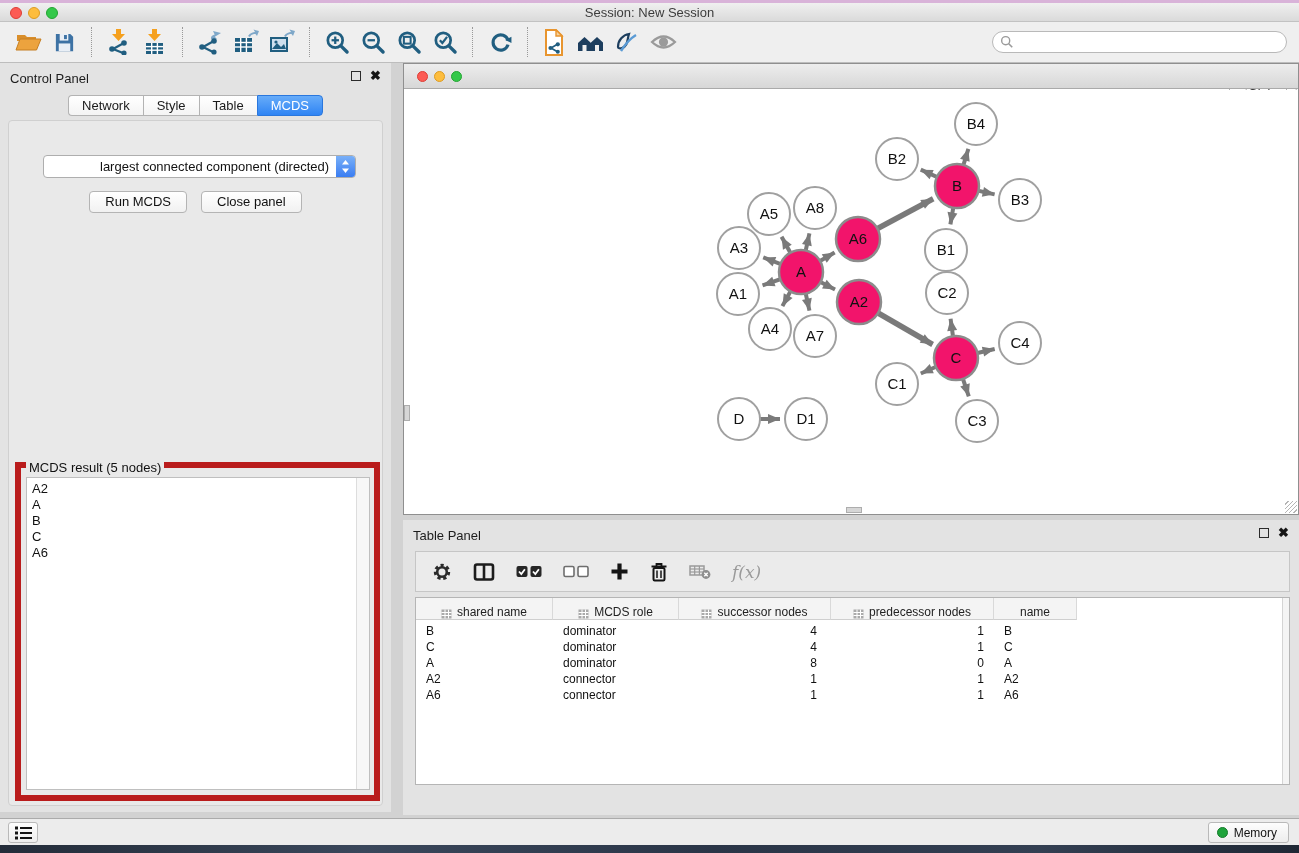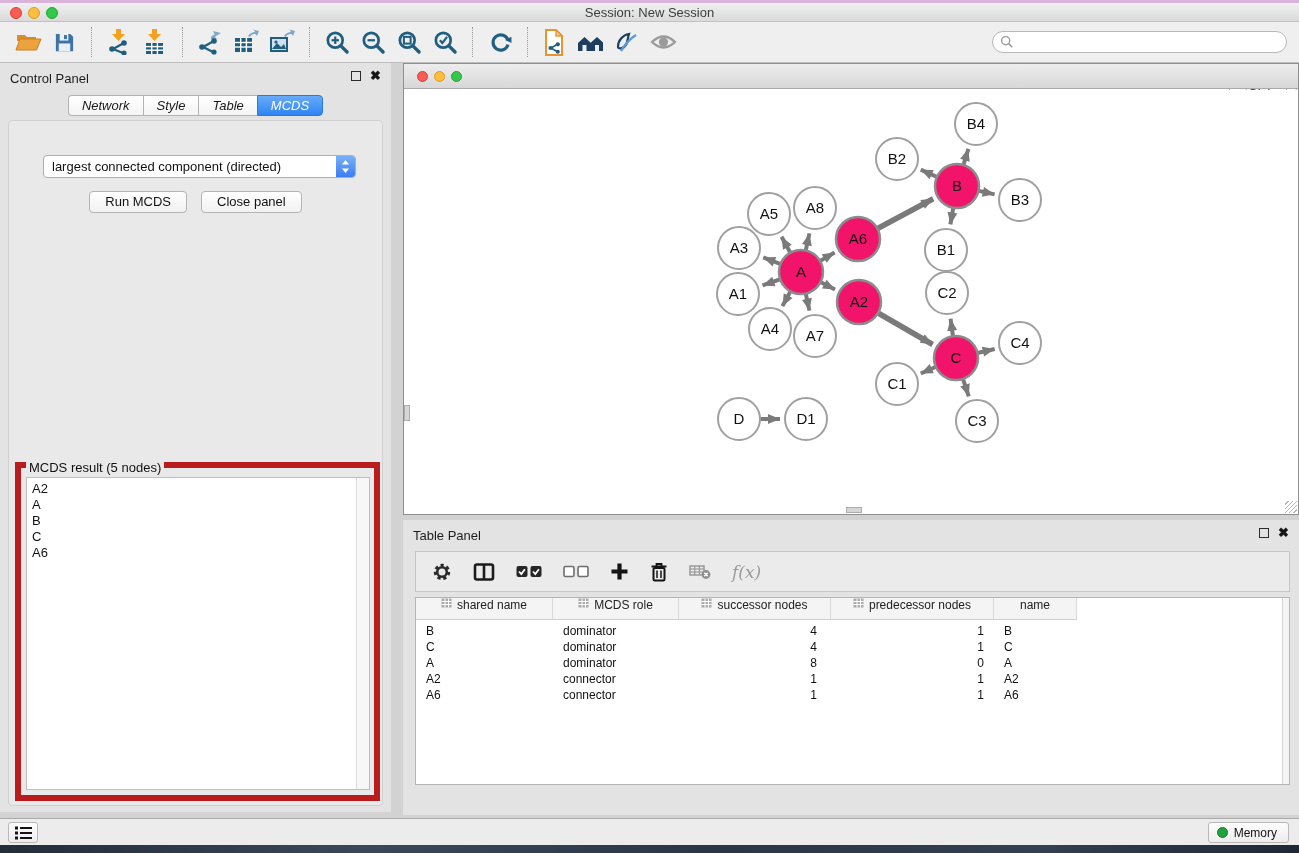--- a/index.html
+++ b/index.html
@@ -31,32 +31,32 @@
   #search-box input { border:none; outline:none; flex:1; height:18px; font-size:12px;
     background:transparent; font-family:"Liberation Sans",sans-serif; }
   
   .dock { position:absolute; background:#e3e3e3; }
   #control-panel { left:0; top:63px; width:391px; height:749px; }
   .dock-head { position:absolute; left:10px; top:8px; font-size:13px; color:#1d1d1d; }
   .dock-ctls { position:absolute; right:10px; top:8px; display:flex; gap:9px; align-items:center; }
   .float-btn { width:10px; height:10px; border:1.6px solid #2b2b2b; display:inline-block; background:transparent; }
   .close-btn { font-size:13px; font-weight:bold; color:#151515; line-height:10px; }
   
-  .seg { display:flex;font-style:italic; }
+  .seg { display:flex; }
   .seg .tab { height:21px; line-height:20px; padding:0 13px; font-size:13px; color:#1a1a1a;
     background:linear-gradient(#ffffff,#f4f4f4); border:1px solid #b3b3b3; border-right:none; white-space:nowrap; }
   .seg .tab:first-child { border-radius:4px 0 0 4px; }
   .seg .tab:last-child { border-right:1px solid #b3b3b3; border-radius:0 4px 4px 0; }
   .seg .tab.active { background:linear-gradient(#67acf9,#2f84f4); color:#fff; border-color:#2a77dd; }
   #cp-tabs { position:absolute; top:32px; left:0; width:100%; display:flex; justify-content:center; }
   #cp-body { position:absolute; left:8px; top:57px; width:375px; height:686px;
     background:#e9e9e9; border:1px solid #d0d0d0; border-radius:4px; }
   #opt-label { position:absolute; top:14px; width:100%; text-align:center; font-size:13px; color:#111; }
   #criterion-select { position:absolute; left:34px; top:34px; width:313px; height:23px;
-    background:#fff; border:1px solid #aeaeae; border-radius:4px; display:flex; align-items:center; overflow:hidden; }
+    background:#fff; border:1px solid #aeaeae; border-radius:4px; display:flex; align-items:center; overflow:hidden;padding-left:48px; }
   #criterion-select .sel-text { flex:1; padding-left:8px; font-size:13px; color:#111; white-space:nowrap; }
   #criterion-select .stepper { width:19px; height:100%; background:linear-gradient(#79b0f8,#3a7df2);
     display:flex; align-items:center; justify-content:center; }
   #cp-buttons { position:absolute; top:70px; width:100%; display:flex; justify-content:center; gap:14px; }
   .mac-btn { height:22px; line-height:20px; padding:0 15px; font-size:13px; color:#111;
     background:linear-gradient(#ffffff,#f1f1f1); border:1px solid #b4b4b4; border-radius:4px; }
   #result-group { position:absolute; left:6px; right:2px; top:341px; height:339px; border:6px solid #b91c1c; }
   #result-legend { position:absolute; top:-8px; left:5px; background:#e9e9e9; padding:0 3px; font-size:13px; color:#111; }
   #result-list { position:absolute; left:5px; right:4px; top:9px; bottom:5px; background:#fff;
     border:1px solid #bfbfbf; overflow:hidden; }
@@ -81,21 +81,21 @@
   
   #table-panel { left:403px; top:520px; width:896px; height:295px; }
   #tp-toolbar { position:absolute; left:12px; top:31px; width:875px; height:41px;
     background:#ebebeb; border:1px solid #c6c6c6; display:flex; align-items:center; padding-left:16px; gap:21px; }
   .tp-icon { display:flex; align-items:center; justify-content:center; }
   #fx-label { font-family:"DejaVu Serif", serif; font-style:italic; font-size:17px; color:#9a9a9a; }
   #tp-table { position:absolute; left:12px; top:77px; width:875px; height:188px;
     background:#fff; border:1px solid #b5b5b5; overflow:hidden; }
   #tp-header { display:flex; height:22px; }
   .th { background:#f4f4f4; border-right:1px solid #d9d9d9; border-bottom:1px solid #cfcfcf;
-    display:flex; align-items:flex-start; justify-content:center; gap:5px; font-size:12px; color:#222; flex:none; }
+    display:flex; align-items:flex-end; justify-content:center; gap:5px; font-size:12px; color:#222; flex:none; }
   .th.c0 { width:137px; } .th.c1 { width:126px; } .th.c2 { width:152px; } .th.c3 { width:163px; } .th.c4 { width:83px; }
   #table-body { padding-top:3px; }
   .trow { display:flex; height:16px; align-items:center; font-size:12px; color:#111; }
   .tcell { flex:none; }
   .tcell.c0 { width:137px; padding-left:10px; }
   .tcell.c1 { width:126px; padding-left:10px; }
   .tcell.c2 { width:152px; text-align:right; padding-right:14px; }
   .tcell.c3 { width:163px; text-align:right; padding-right:10px; }
   .tcell.c4 { width:83px; padding-left:10px; }
   #tp-scroll { position:absolute; right:0; top:0; bottom:0; width:7px; background:#f4f4f4; border-left:1px solid #d4d4d4; }

